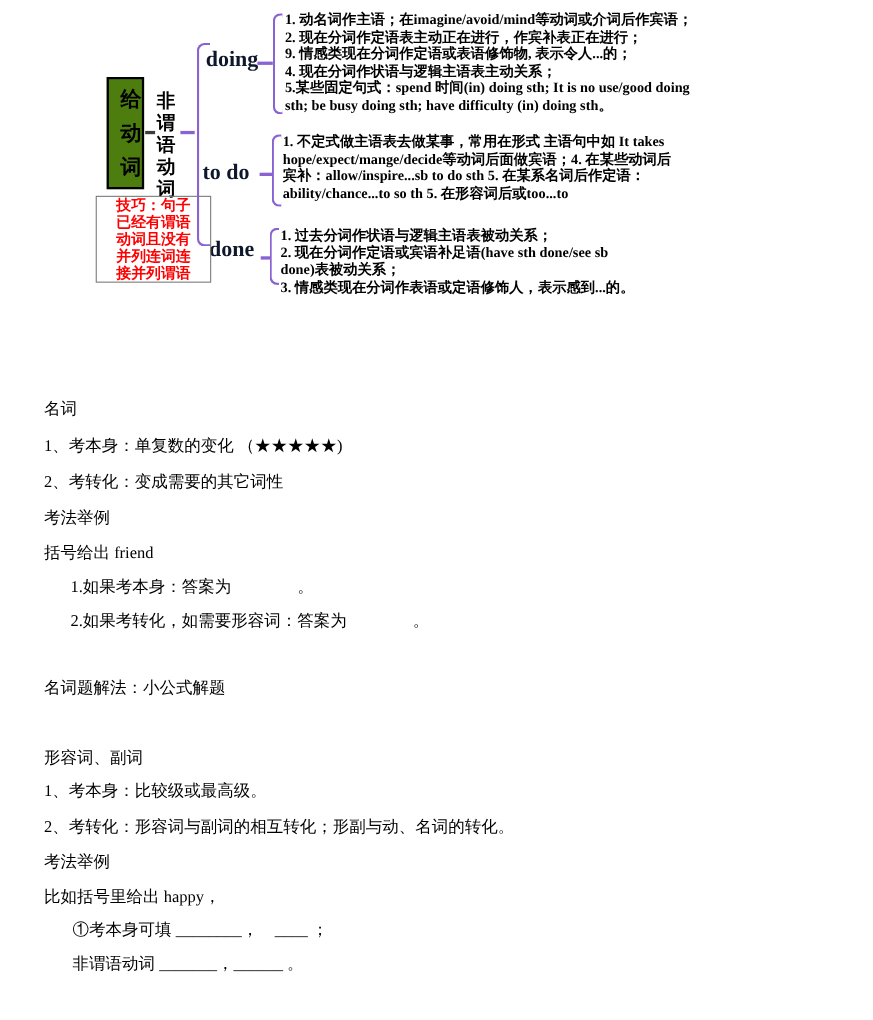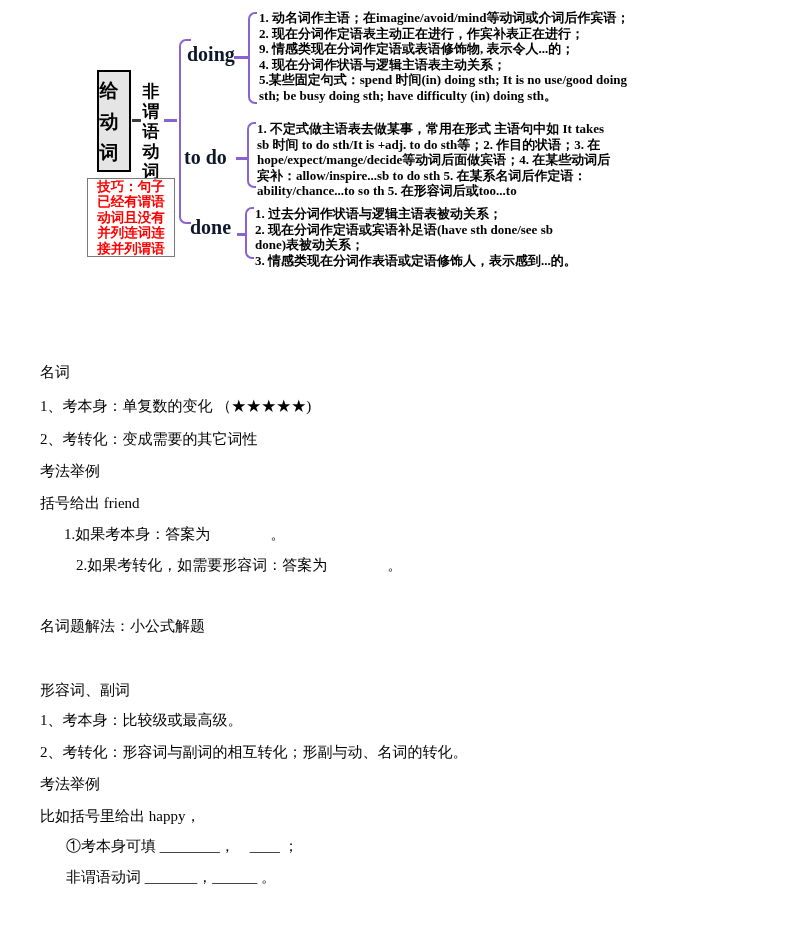--- a/index.html
+++ b/index.html
@@ -8,35 +8,35 @@
     width:794px;height:927px;
     background:#ffffff;
     font-family:"Liberation Serif","DejaVu Serif",serif;
     color:#000;
     overflow:hidden;
   }
   .abs{position:absolute;}
   
   .root-box{
     left:97px;top:70px;width:34px;height:102px;
-    background:#e5e5e5;border:2px solid #000;
+    background:#4d7c0f;border:2px solid #000;
     box-sizing:border-box;
-    display:flex;align-items:center;justify-content:flex-start;
+    display:flex;align-items:center;justify-content:flex-end;
   }
   .root-box .vtext{
     width:20px;font-size:19px;font-weight:bold;line-height:31px;
     text-align:center;word-break:break-all;
   }
   .branch-vtext{
     left:141px;top:82px;width:20px;
     font-size:17px;font-weight:bold;line-height:20px;
     text-align:center;word-break:break-all;
   }
   .tip-box{
-    left:87px;top:178px;width:88px;height:79px;
+    left:87px;top:178px;width:105px;height:79px;
     border:1px solid #7a7a7a;box-sizing:border-box;
     display:flex;flex-direction:column;justify-content:center;
     text-align:center;
   }
   .tip-line{
     color:#ff0000;font-weight:bold;font-size:13.5px;line-height:15.4px;
     font-family:"Liberation Sans","DejaVu Sans",sans-serif;
     white-space:pre;
   }
   .dash{height:3px;background:#8a63d2;}
@@ -92,21 +92,20 @@
     <div class="note-line">4. 现在分词作状语与逻辑主语表主动关系；</div>
     <div class="note-line">5.某些固定句式：spend 时间(in) doing sth; It is no use/good doing</div>
     <div class="note-line">sth; be busy doing sth; have difficulty (in) doing sth。</div>
   </div>
 
   <div class="abs branch-label" style="left:184px;top:146px;">to do</div>
   <div class="abs dash" style="left:236px;top:157px;width:12px;"></div>
   <div class="abs brk" style="left:247px;top:122px;width:9px;height:66px;"></div>
   <div class="abs note-block" style="left:257px;top:121px;">
     <div class="note-line">1. 不定式做主语表去做某事，常用在形式 主语句中如 It takes</div>
-    <div class="note-line">sb 时间 to do sth/It is +adj. to do sth等；2. 作目的状语；3. 在</div>
     <div class="note-line">hope/expect/mange/decide等动词后面做宾语；4. 在某些动词后</div>
     <div class="note-line">宾补：allow/inspire...sb to do sth 5. 在某系名词后作定语：</div>
     <div class="note-line">ability/chance...to so th 5. 在形容词后或too...to</div>
   </div>
 
   <div class="abs branch-label" style="left:190px;top:216px;">done</div>
   <div class="abs dash" style="left:237px;top:233px;width:9px;"></div>
   <div class="abs brk" style="left:245px;top:207px;width:9px;height:52px;"></div>
   <div class="abs note-block" style="left:255px;top:206px;">
     <div class="note-line">1. 过去分词作状语与逻辑主语表被动关系；</div>
@@ -122,21 +121,21 @@
     <div class="tip-line">并列连词连</div>
     <div class="tip-line">接并列谓语</div>
   </div>
 
   <div class="abs body-line" style="top:364px;">名词</div>
   <div class="abs body-line" style="top:398px;">1、考本身：单复数的变化 （★★★★★)</div>
   <div class="abs body-line" style="top:431px;">2、考转化：变成需要的其它词性</div>
   <div class="abs body-line" style="top:463px;">考法举例</div>
   <div class="abs body-line" style="top:495px;font-family:Liberation Serif, serif;">括号给出 friend</div>
   <div class="abs body-line ind1" style="top:526px;">1.如果考本身：答案为　　　　。</div>
-  <div class="abs body-line ind1" style="top:557px;margin-left:12px;">2.如果考转化，如需要形容词：答案为　　　　。</div>
+  <div class="abs body-line ind1" style="top:557px;">2.如果考转化，如需要形容词：答案为　　　　。</div>
   <div class="abs body-line" style="top:618px;">名词题解法：小公式解题</div>
   <div class="abs body-line" style="top:682px;">形容词、副词</div>
   <div class="abs body-line" style="top:712px;">1、考本身：比较级或最高级。</div>
   <div class="abs body-line" style="top:744px;">2、考转化：形容词与副词的相互转化；形副与动、名词的转化。</div>
   <div class="abs body-line" style="top:776px;">考法举例</div>
   <div class="abs body-line" style="top:808px;">比如括号里给出 happy，</div>
   <div class="abs body-line ind2" style="top:838px;">①考本身可填 ________，　____ ；</div>
   <div class="abs body-line ind2" style="top:869px;">非谓语动词 _______，______ 。</div>
 
 </div>

